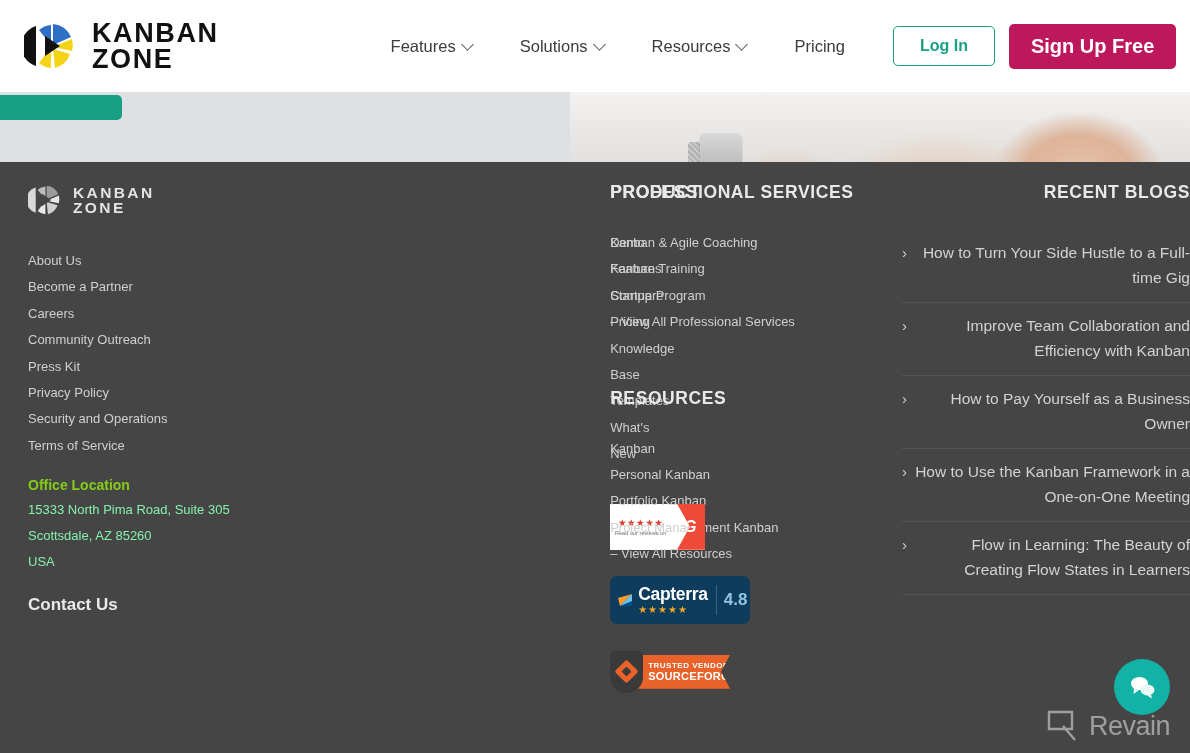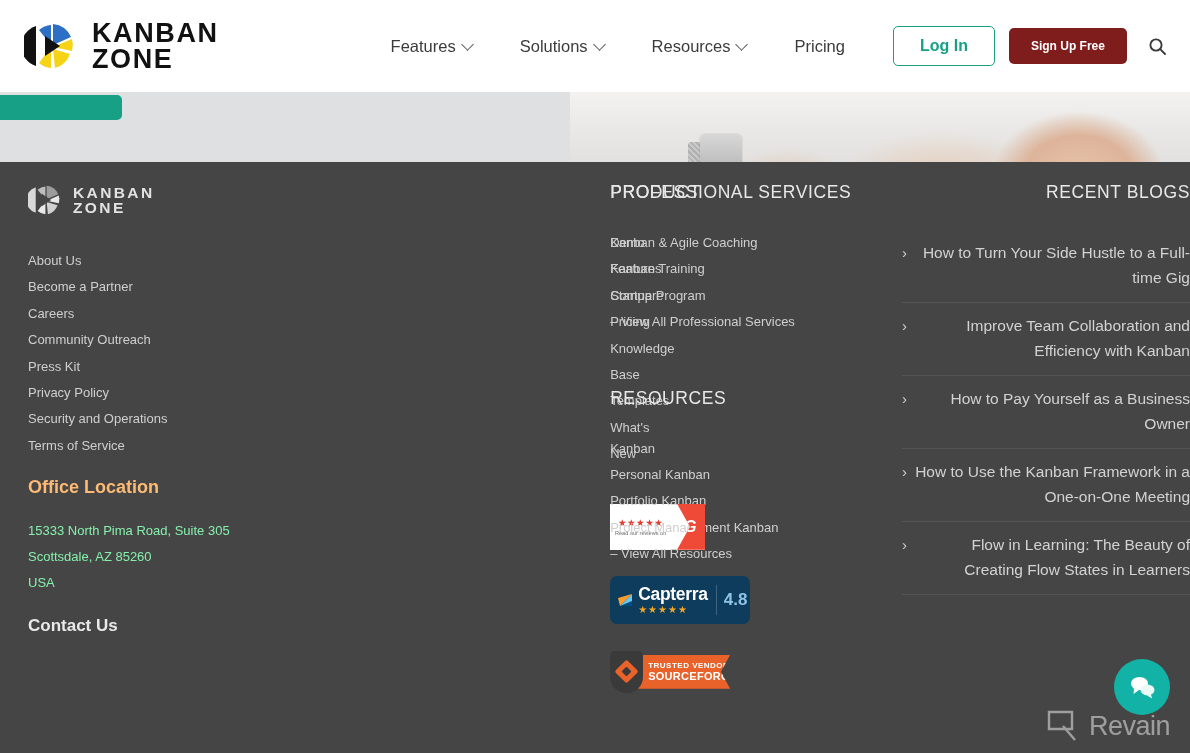--- a/index.html
+++ b/index.html
@@ -38,22 +38,22 @@
     margin-top: -4px;
   }
   .btn-login {
     margin-left: 24px;
     border: 1.5px solid #17a086; color: #17a086; background: #fff;
     font-size: 16px; font-weight: 700; border-radius: 5px;
     padding: 10px 26px; cursor: pointer; white-space: nowrap;
   }
   .btn-signup {
     margin-left: 14px;
-    border: none; background: #7f1d1d; color: #ffffff;
-    font-size: 12px; font-weight: 700; border-radius: 5px;
+    border: none; background: #be185d; color: #ffffff;
+    font-size: 20px; font-weight: 700; border-radius: 5px;
     padding: 11px 22px; cursor: pointer; white-space: nowrap;
   }
   .search-btn {
     margin-left: 16px; width: 30px; height: 30px;
     display: flex; align-items: center; justify-content: center;
     cursor: pointer;
   }
 
   
   .hero {
@@ -108,25 +108,25 @@
   .footer-logo .fw { margin-left: 9px; line-height: 1.0; }
   .footer-logo .fw div {
     font-weight: 800; font-size: 15.5px; letter-spacing: 2.4px; color: #e3e3e3;
   }
 
   .flink {
     display: block; color: #cfcfcf; font-size: 13px;
     line-height: 26.4px; text-decoration: none; cursor: pointer;
   }
   .col-head {
-    color: #e8e8e8; font-size: 17.5px; font-weight: 400;
+    color: #e8e8e8; font-size: 17.5px; font-weight: 700;
     letter-spacing: 0.6px; margin-bottom: 27px;
   }
   .office-title {
-    color: #fdba74; font-size: 18px; font-weight: 700; margin-bottom: 20px;
+    color: #84cc16; font-size: 14px; font-weight: 700; margin-bottom: 4px;
   }
   .office-line { color: #86efac; font-size: 13px; line-height: 26px; }
   .contact-us {
     color: #e9e9e9; font-size: 17px; font-weight: 700;
     margin-top: 20px; cursor: pointer;
   }
 
   
   .badges { margin-top: 36px; }
   .badge-g2 {

